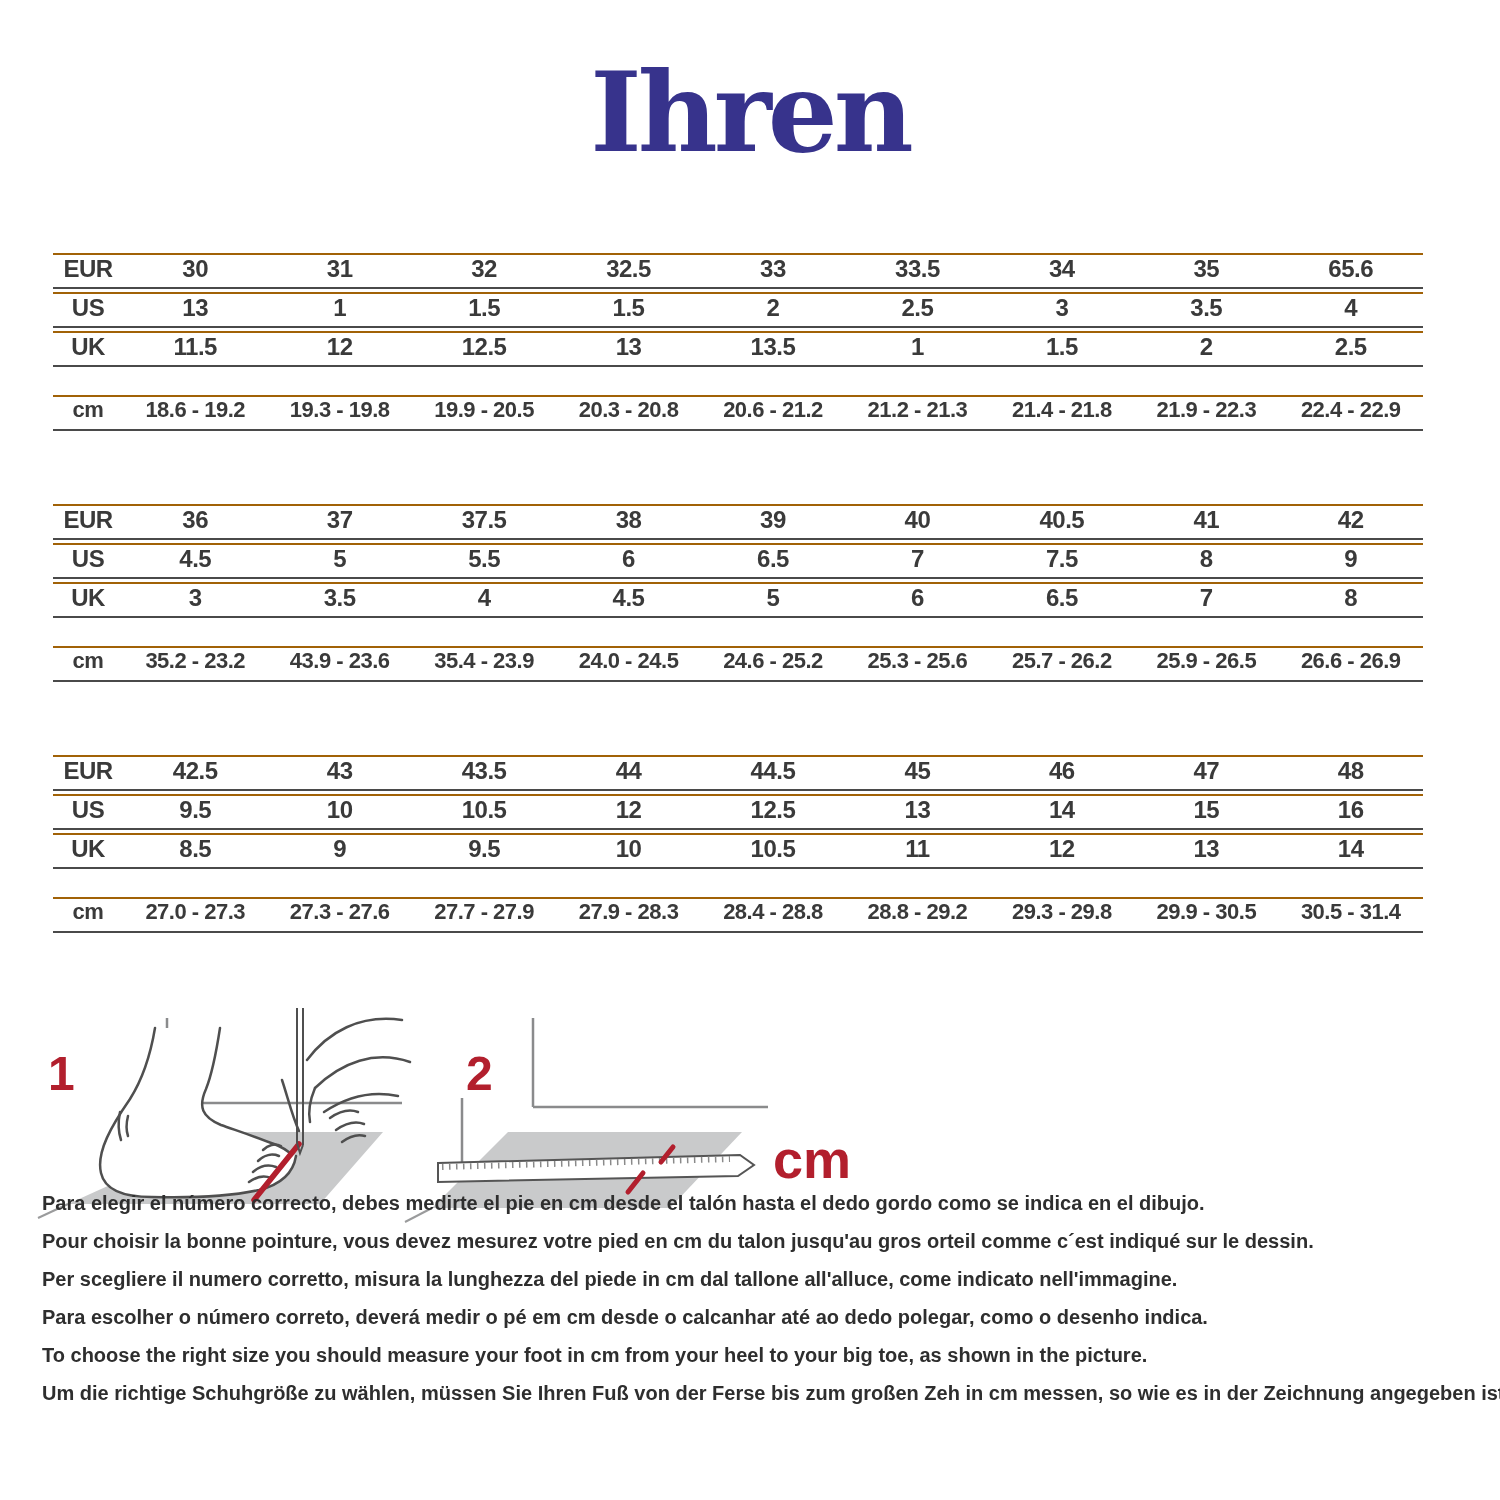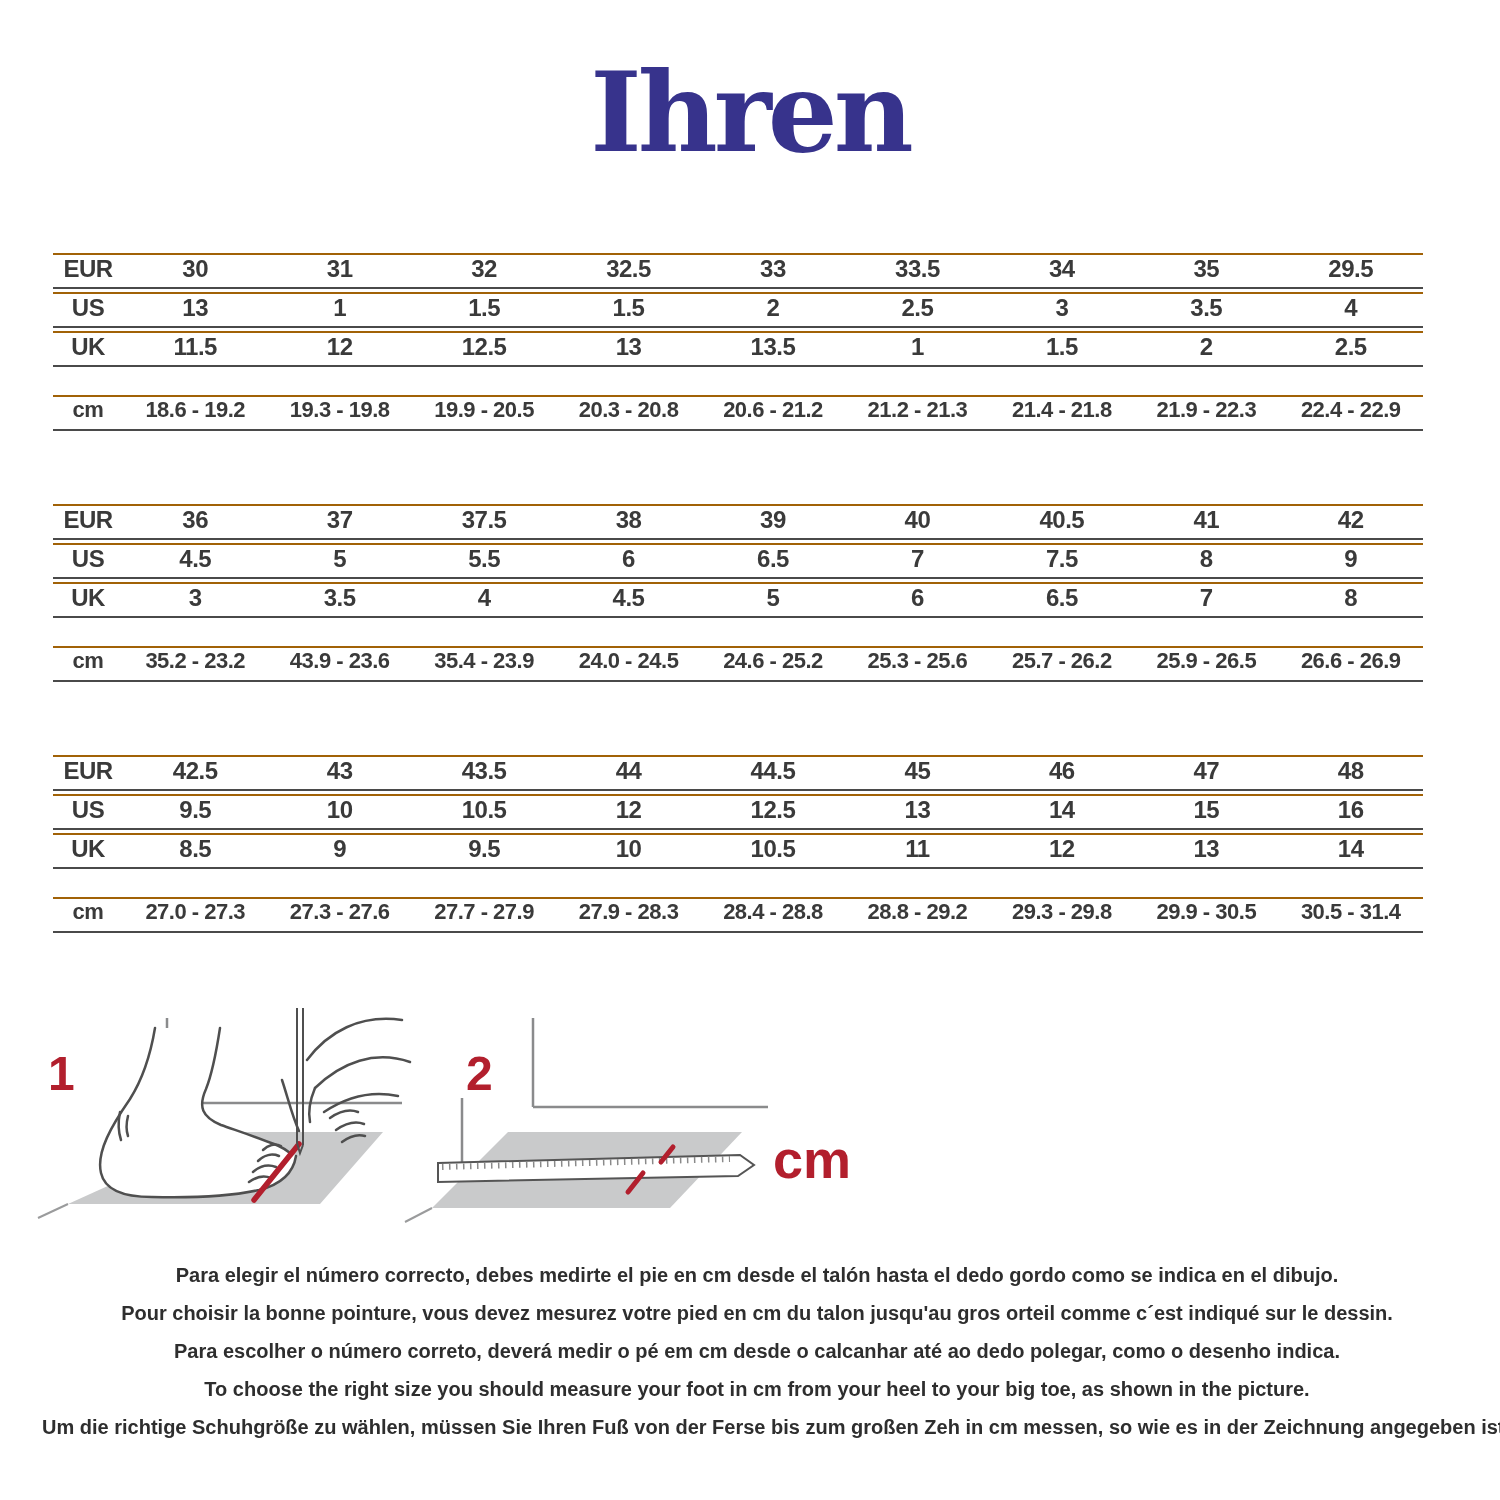--- a/index.html
+++ b/index.html
@@ -18,22 +18,22 @@
     display:flex;align-items:flex-start;height:32px;
     border-top:2px solid #a16207;border-bottom:2px solid #4a4a4a;
     margin-bottom:3px;
   }
   .cm-row{margin-top:28px;margin-bottom:0;}
   .cell{flex:1;text-align:center;font-weight:bold;font-size:24px;letter-spacing:-0.5px;white-space:nowrap;}
   .label-cell{flex:0 0 70px;}
   .cm-row .cell{font-size:22px;}
   .illustrations{position:absolute;left:30px;top:1000px;width:1440px;height:250px;}
   .instructions{
-    position:absolute;left:42px;top:1256px;width:1430px;
-    font-size:20px;font-weight:bold;line-height:38px;color:#2e2e2e;text-align:center;
+    position:absolute;left:42px;top:1184px;width:1430px;
+    font-size:20px;font-weight:bold;line-height:38px;color:#2e2e2e;
   }
   .instruction-line{white-space:nowrap;}
   svg text.step-num{
     font-family:"Liberation Sans",sans-serif;font-weight:bold;font-size:48px;fill:#b21f2d;
   }
   svg text.cm-label{
     font-family:"Liberation Sans",sans-serif;font-weight:bold;font-size:54px;fill:#b21f2d;
   }
 </style>
 </head>
@@ -46,21 +46,21 @@
       <div class="size-row">
         <div class="cell label-cell">EUR</div>
         <div class="cell">30</div>
         <div class="cell">31</div>
         <div class="cell">32</div>
         <div class="cell">32.5</div>
         <div class="cell">33</div>
         <div class="cell">33.5</div>
         <div class="cell">34</div>
         <div class="cell">35</div>
-        <div class="cell">29.5</div>
+        <div class="cell">65.6</div>
       </div>
       <div class="size-row">
         <div class="cell label-cell">US</div>
         <div class="cell">13</div>
         <div class="cell">1</div>
         <div class="cell">1.5</div>
         <div class="cell">1.5</div>
         <div class="cell">2</div>
         <div class="cell">2.5</div>
         <div class="cell">3</div>
@@ -257,16 +257,17 @@
       </g>
       <text class="step-num" x="436" y="90">2</text>
       <text class="cm-label" x="743" y="178">cm</text>
     </g>
   </svg>
 </div>
 
 <div class="instructions">
     <div class="instruction-line">Para elegir el número correcto, debes medirte el pie en cm desde el talón hasta el dedo gordo como se indica en el dibujo.</div>
     <div class="instruction-line">Pour choisir la bonne pointure, vous devez mesurez votre pied en cm du talon jusqu'au gros orteil comme c´est indiqué sur le dessin.</div>
+    <div class="instruction-line">Per scegliere il numero corretto, misura la lunghezza del piede in cm dal tallone all'alluce, come indicato nell'immagine.</div>
     <div class="instruction-line">Para escolher o número correto, deverá medir o pé em cm desde o calcanhar até ao dedo polegar, como o desenho indica.</div>
     <div class="instruction-line">To choose the right size you should measure your foot in cm from your heel to your big toe, as shown in the picture.</div>
     <div class="instruction-line">Um die richtige Schuhgröße zu wählen, müssen Sie Ihren Fuß von der Ferse bis zum großen Zeh in cm messen, so wie es in der Zeichnung angegeben ist.</div>
   </div>
 
 </body></html>

